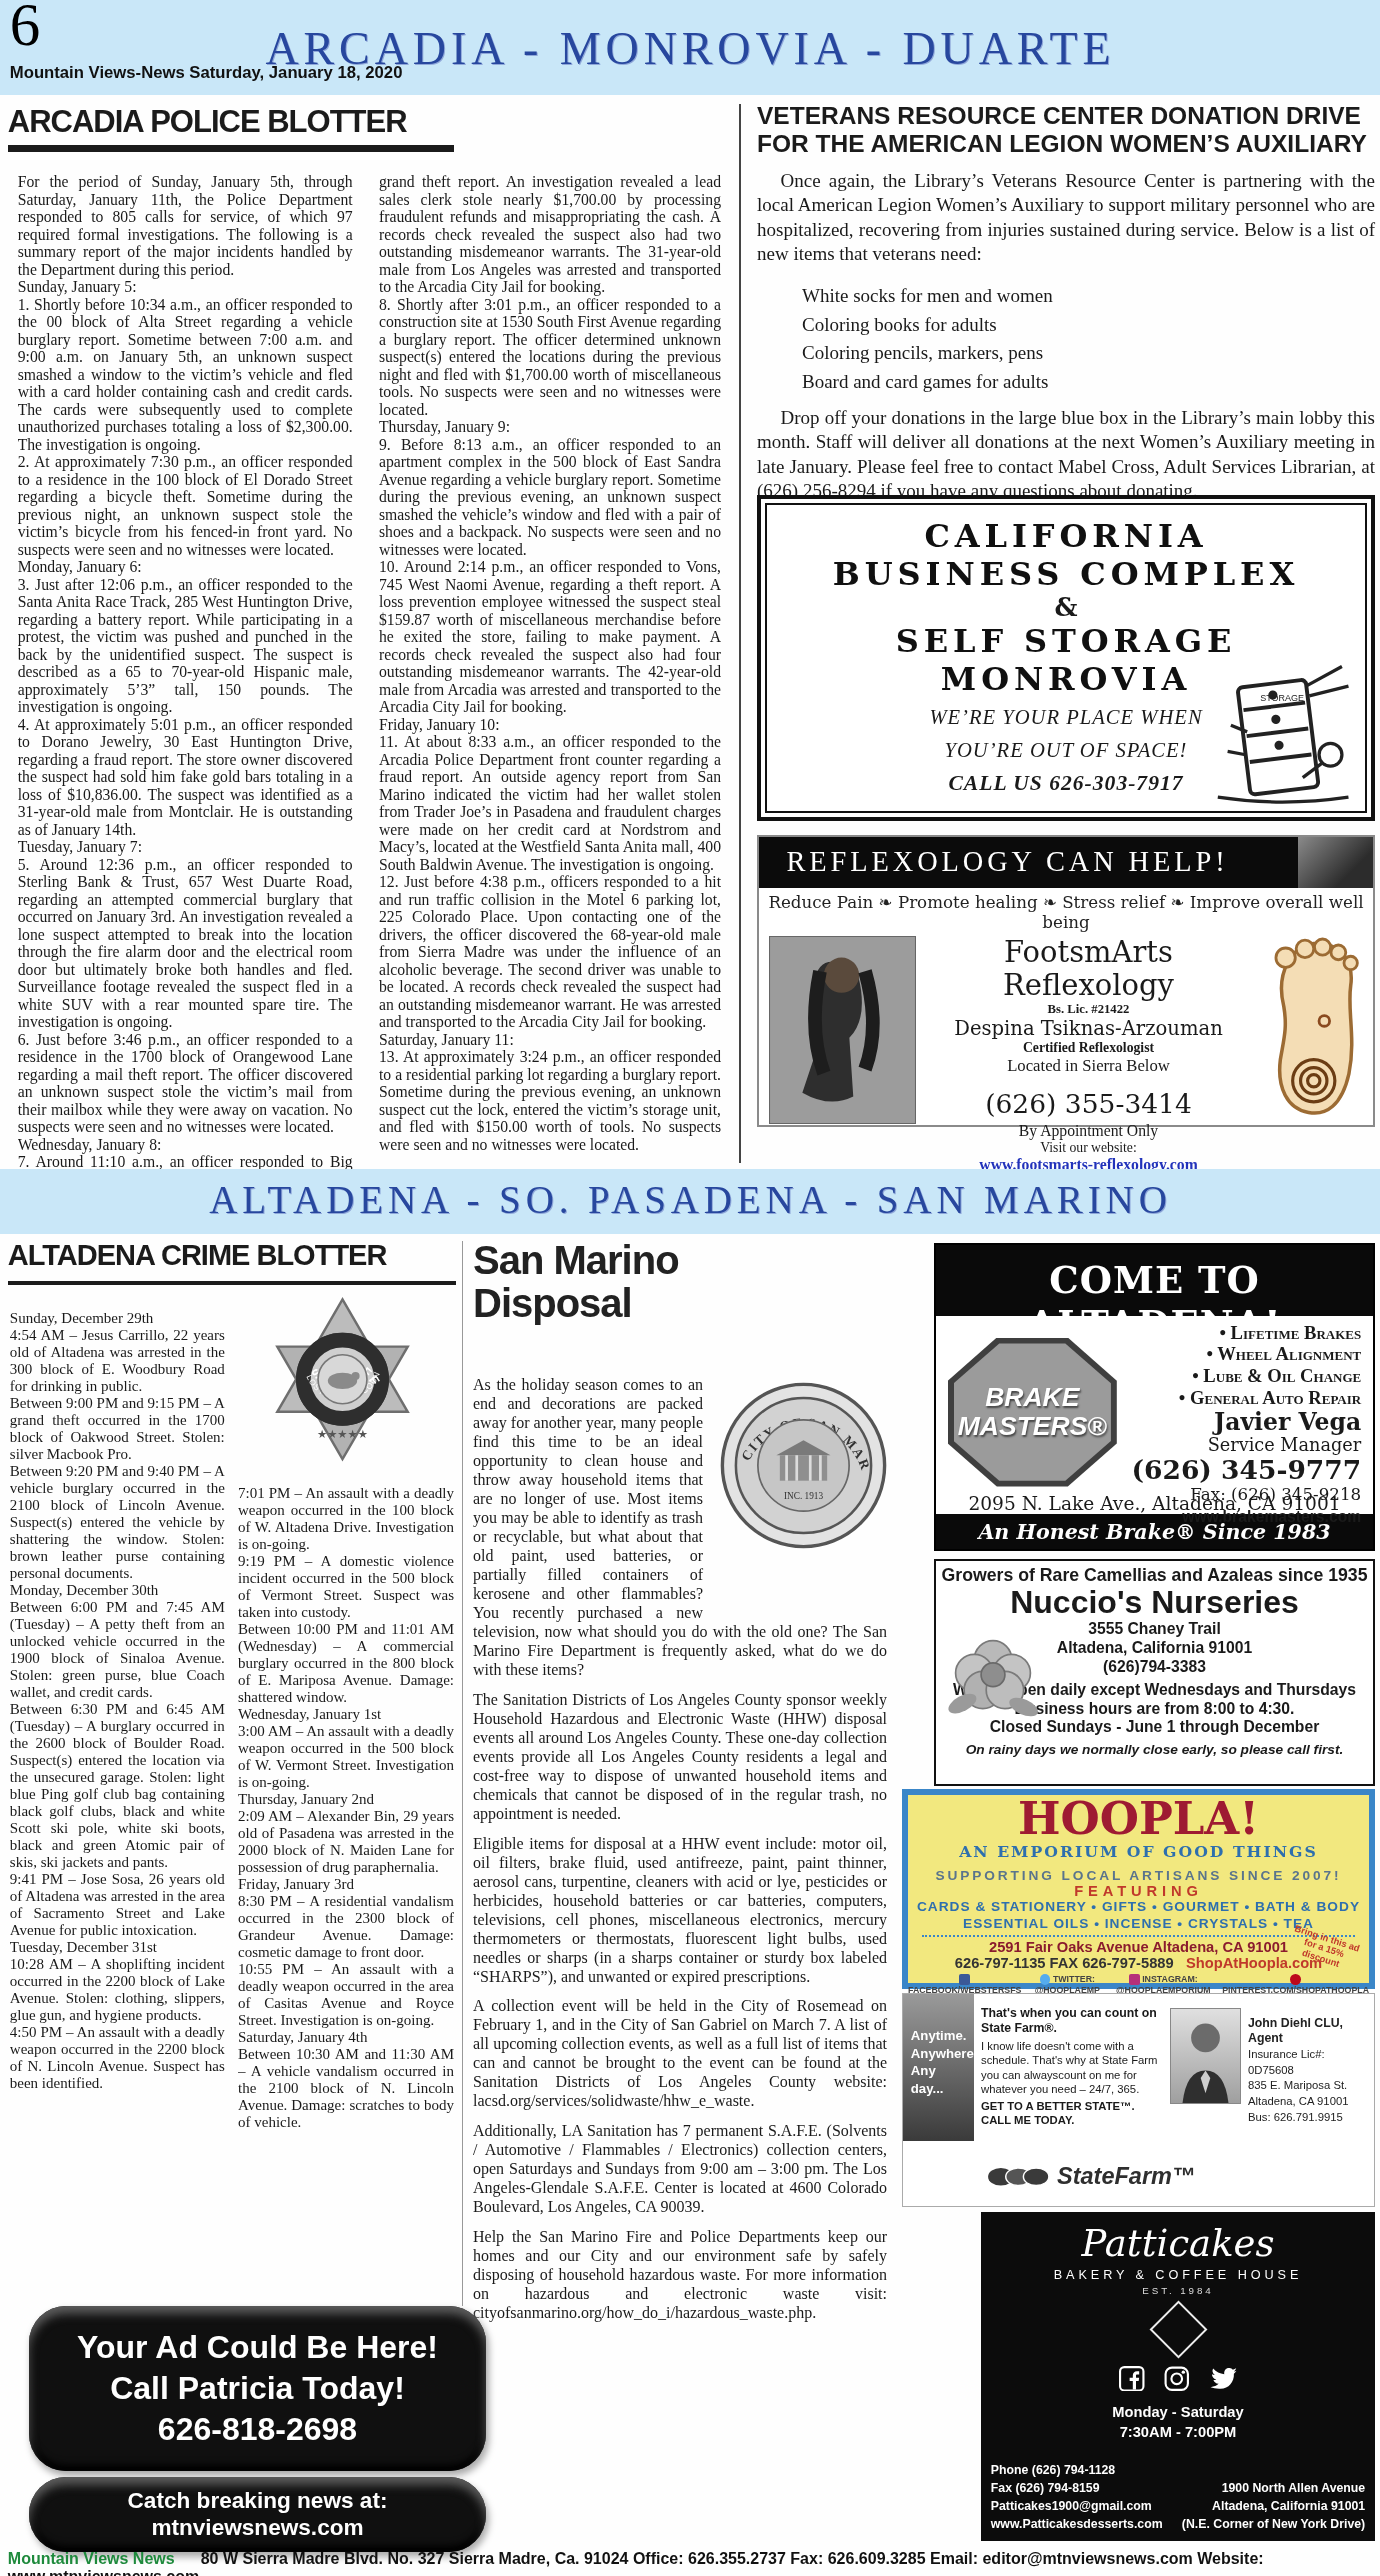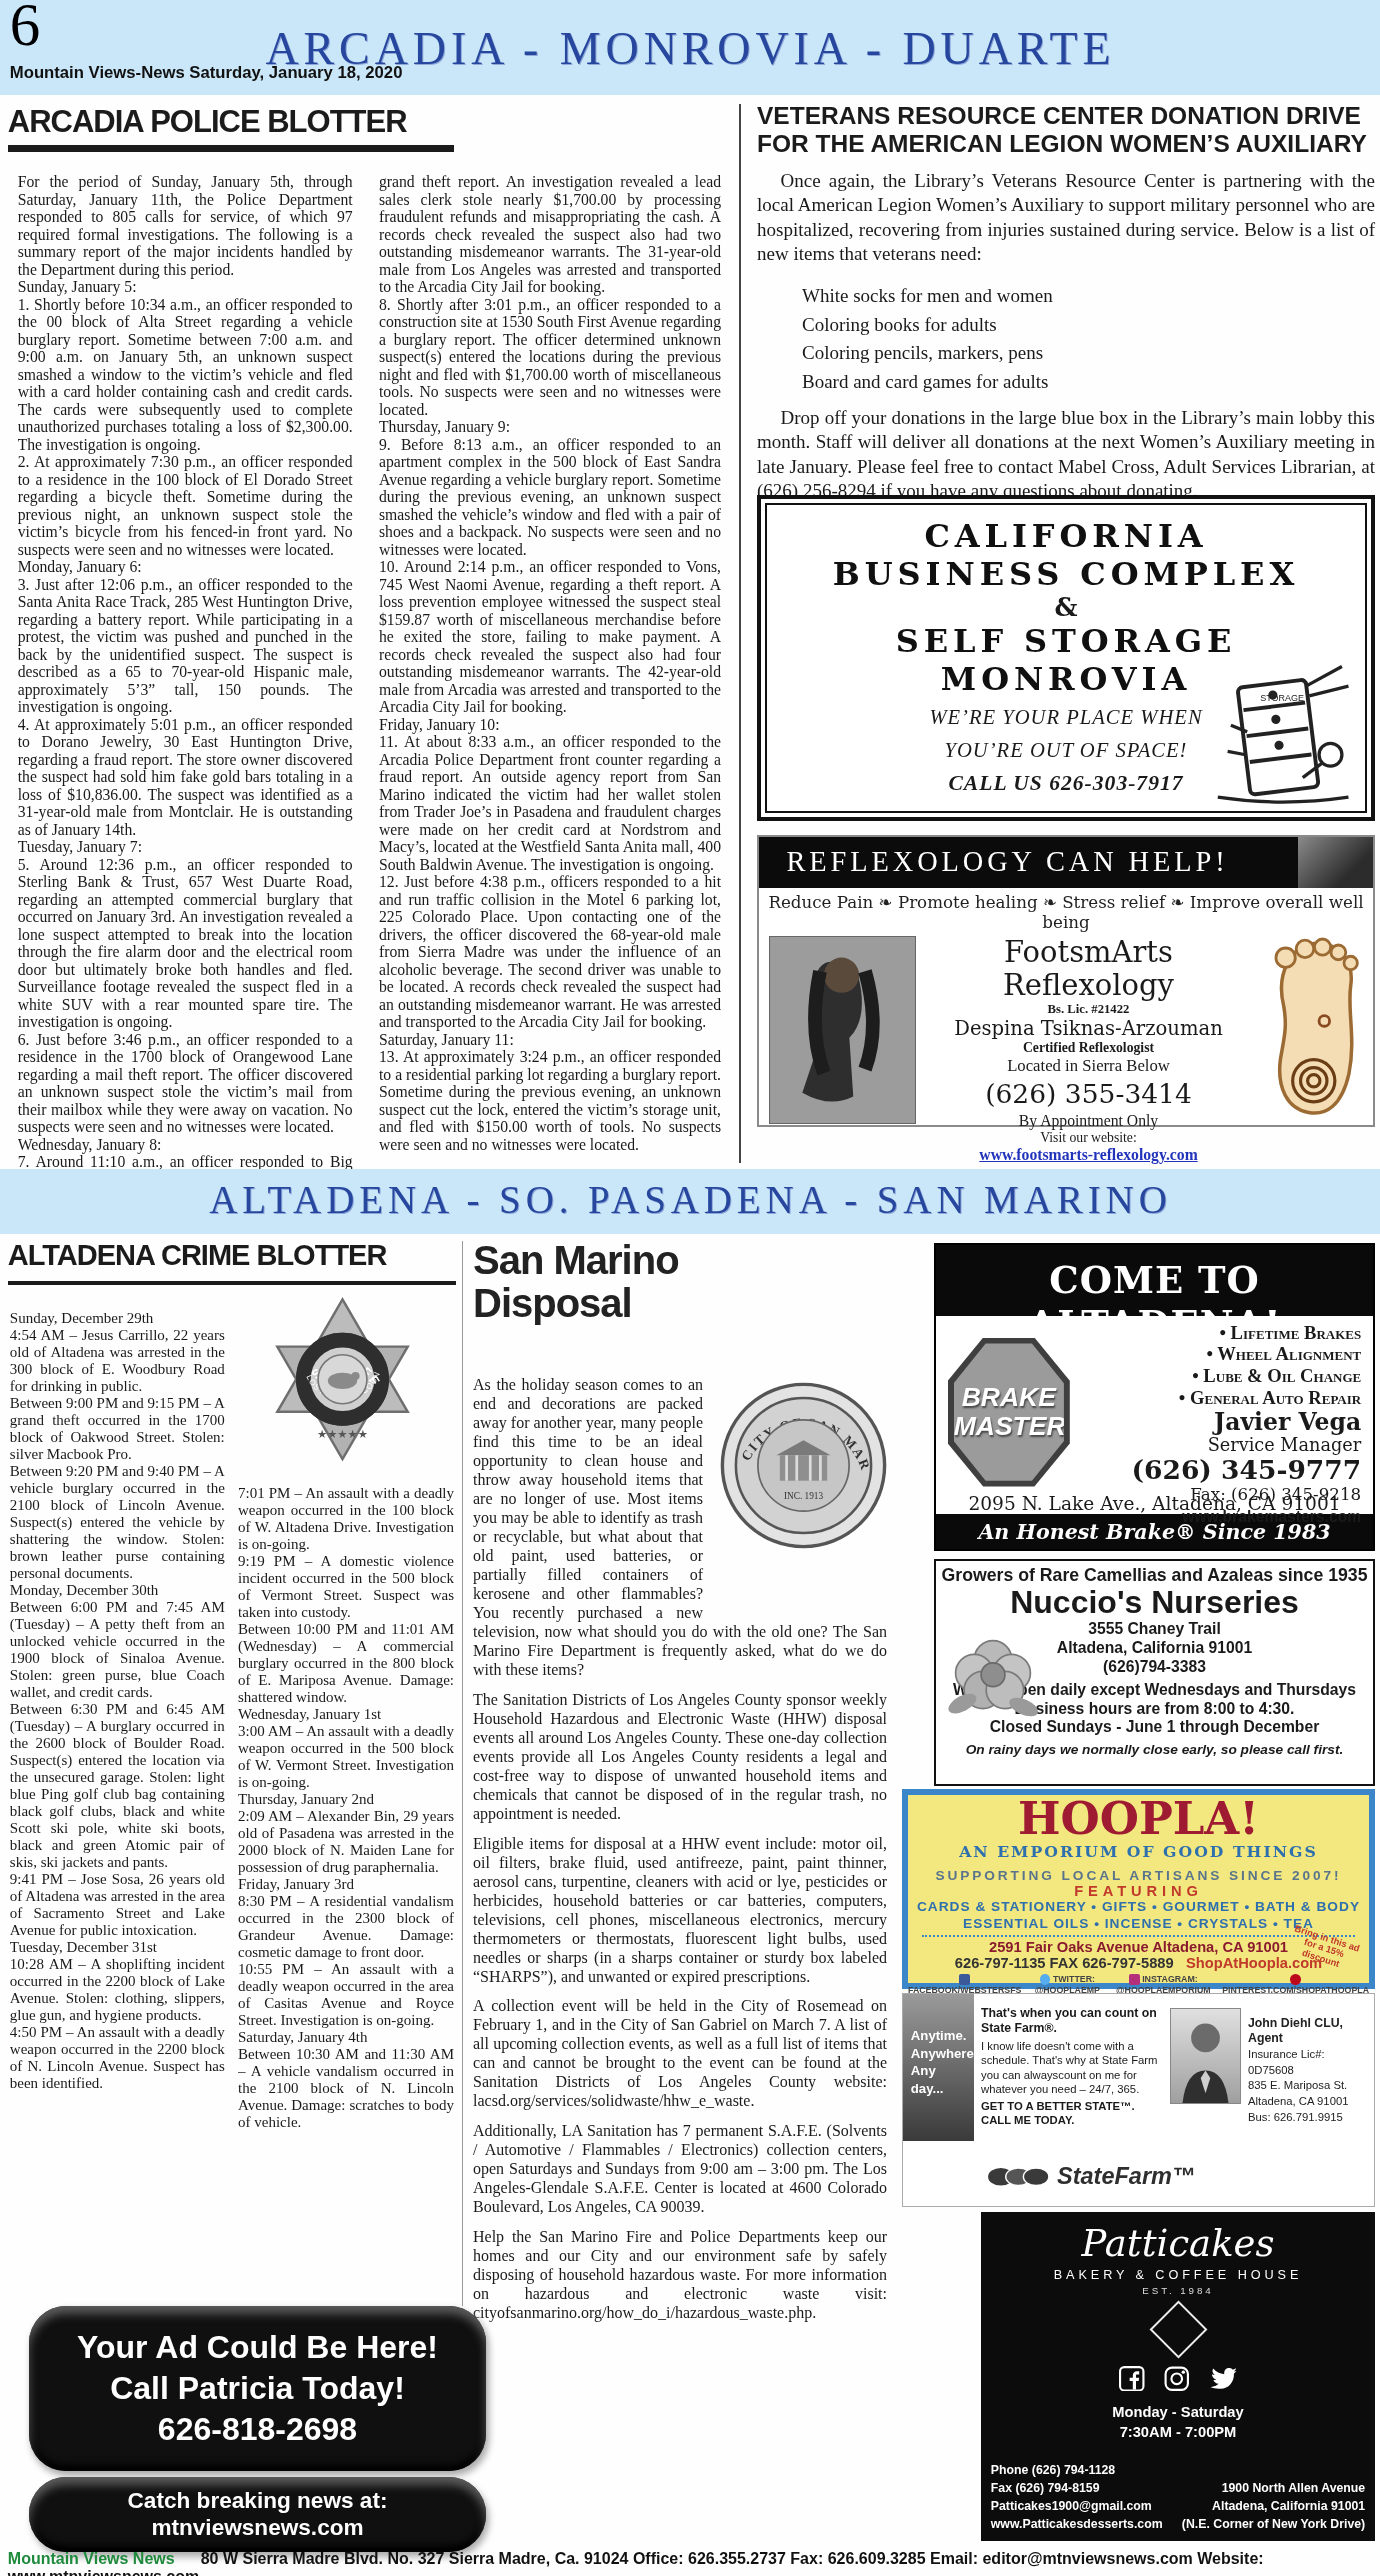--- a/index.html
+++ b/index.html
@@ -49,36 +49,36 @@
   #reflex-head { position:relative; height:51px; background:#0b0b0b; color:#fff; font-size:28.4px; letter-spacing:3.9px; padding:8.8px 0 0 27.5px; }
   #reflex-photo-sm { position:absolute; right:0; top:0; width:75px; height:51px; background:linear-gradient(135deg,#8a8a8a,#2c2c2c 70%); }
   #reflex-tag { text-align:center; font-size:16.7px; padding:3.9px 0 2px; font-family:"DejaVu Serif",serif; color:#222; }
   #reflex-main { display:flex; padding:2px 9.8px 0; }
   #reflex-center { flex:1; text-align:center; }
   .rx-biz { font-family:"DejaVu Serif",serif; font-size:29px; line-height:33px; }
   .rx-lic { font-weight:bold; font-size:12.7px; }
   .rx-owner { font-family:"DejaVu Serif",serif; font-size:19.6px; line-height:23.5px; }
   .rx-cert { font-weight:bold; font-size:13.7px; }
   .rx-loc { font-size:16.7px; }
-  .rx-phone { font-family:"DejaVu Serif",serif; font-size:26.5px; line-height:31px; margin-top:2px; }
+  .rx-phone { font-family:"DejaVu Serif",serif; font-size:26.5px; line-height:31px; margin-top:12px; }
   .rx-appt { font-size:15.7px; margin-top:2.9px; }
   .rx-visit { font-size:13.7px; }
   .rx-web { font-size:15.7px; color:#2233bb; text-decoration:underline; font-weight:bold; }
 
   
   #sm-head { position:absolute; left:473px; top:1239px; width:431px; font-family:"Liberation Sans",sans-serif; font-weight:bold; font-size:40px; line-height:43px; letter-spacing:-1px; color:#222; }
   #sm-body { position:absolute; left:473px; top:1375px; width:414px; font-size:16px; line-height:19px; text-align:justify; }
   #sm-body p { margin-bottom:10.8px; }
   #sm-seal { float:right; width:184px; height:245px; padding:5.9px 0 7.8px 15.7px; }
 
   
   #come-brake { position:absolute; left:934px; top:1243px; width:441px; height:308px; border:2px solid #000; background:#fff; }
   #cb-banner { height:71px; background:#0a0a0a; color:#fff; text-align:center; font-family:"DejaVu Serif",serif; font-weight:bold; font-size:37px; padding-top:12.7px; letter-spacing:1px; }
   #cb-content { position:relative; height:198px; }
-  #octagon { position:absolute; left:11.8px; top:21.6px; width:122px; height:149px; background:#3f3f3f; clip-path:polygon(29% 0%,71% 0%,100% 29%,100% 71%,71% 100%,29% 100%,0% 71%,0% 29%); }
+  #octagon { position:absolute; left:11.8px; top:21.6px; width:169px; height:149px; background:#3f3f3f; clip-path:polygon(29% 0%,71% 0%,100% 29%,100% 71%,71% 100%,29% 100%,0% 71%,0% 29%); }
   #octagon-in { position:absolute; inset:5.9px; background:#9b9b9b; clip-path:polygon(29% 0%,71% 0%,100% 29%,100% 71%,71% 100%,29% 100%,0% 71%,0% 29%); display:flex; flex-direction:column; justify-content:center; text-align:center; color:#fff; font-family:"Liberation Sans",sans-serif; font-weight:bold; font-style:italic; font-size:26.5px; line-height:29px; text-shadow:1px 2px 2px #444; }
   #cb-right { position:absolute; right:11.8px; top:5.9px; width:267px; text-align:right; }
   #cb-services { list-style:none; font-variant:small-caps; font-weight:bold; font-size:18.6px; line-height:21.6px; font-family:"Liberation Serif",serif; }
   #cb-services li::before { content:"•  "; }
   .cb-name { font-family:"DejaVu Serif",serif; font-weight:bold; font-size:23.5px; line-height:25.5px; margin-top:2px; }
   .cb-role { font-family:"DejaVu Serif",serif; font-size:17.7px; line-height:19.6px; }
   .cb-phone { font-family:"DejaVu Serif",serif; font-weight:bold; font-size:26.5px; line-height:30px; }
   .cb-fax { font-family:"DejaVu Serif",serif; font-size:16.7px; line-height:19.6px; }
   .cb-web { font-family:"Liberation Sans",sans-serif; font-weight:bold; font-size:15.7px; line-height:19.6px; margin-top:2px; }
   #cb-addr { position:absolute; bottom:0; width:100%; text-align:center; font-family:"DejaVu Serif",serif; font-size:18.6px; }

